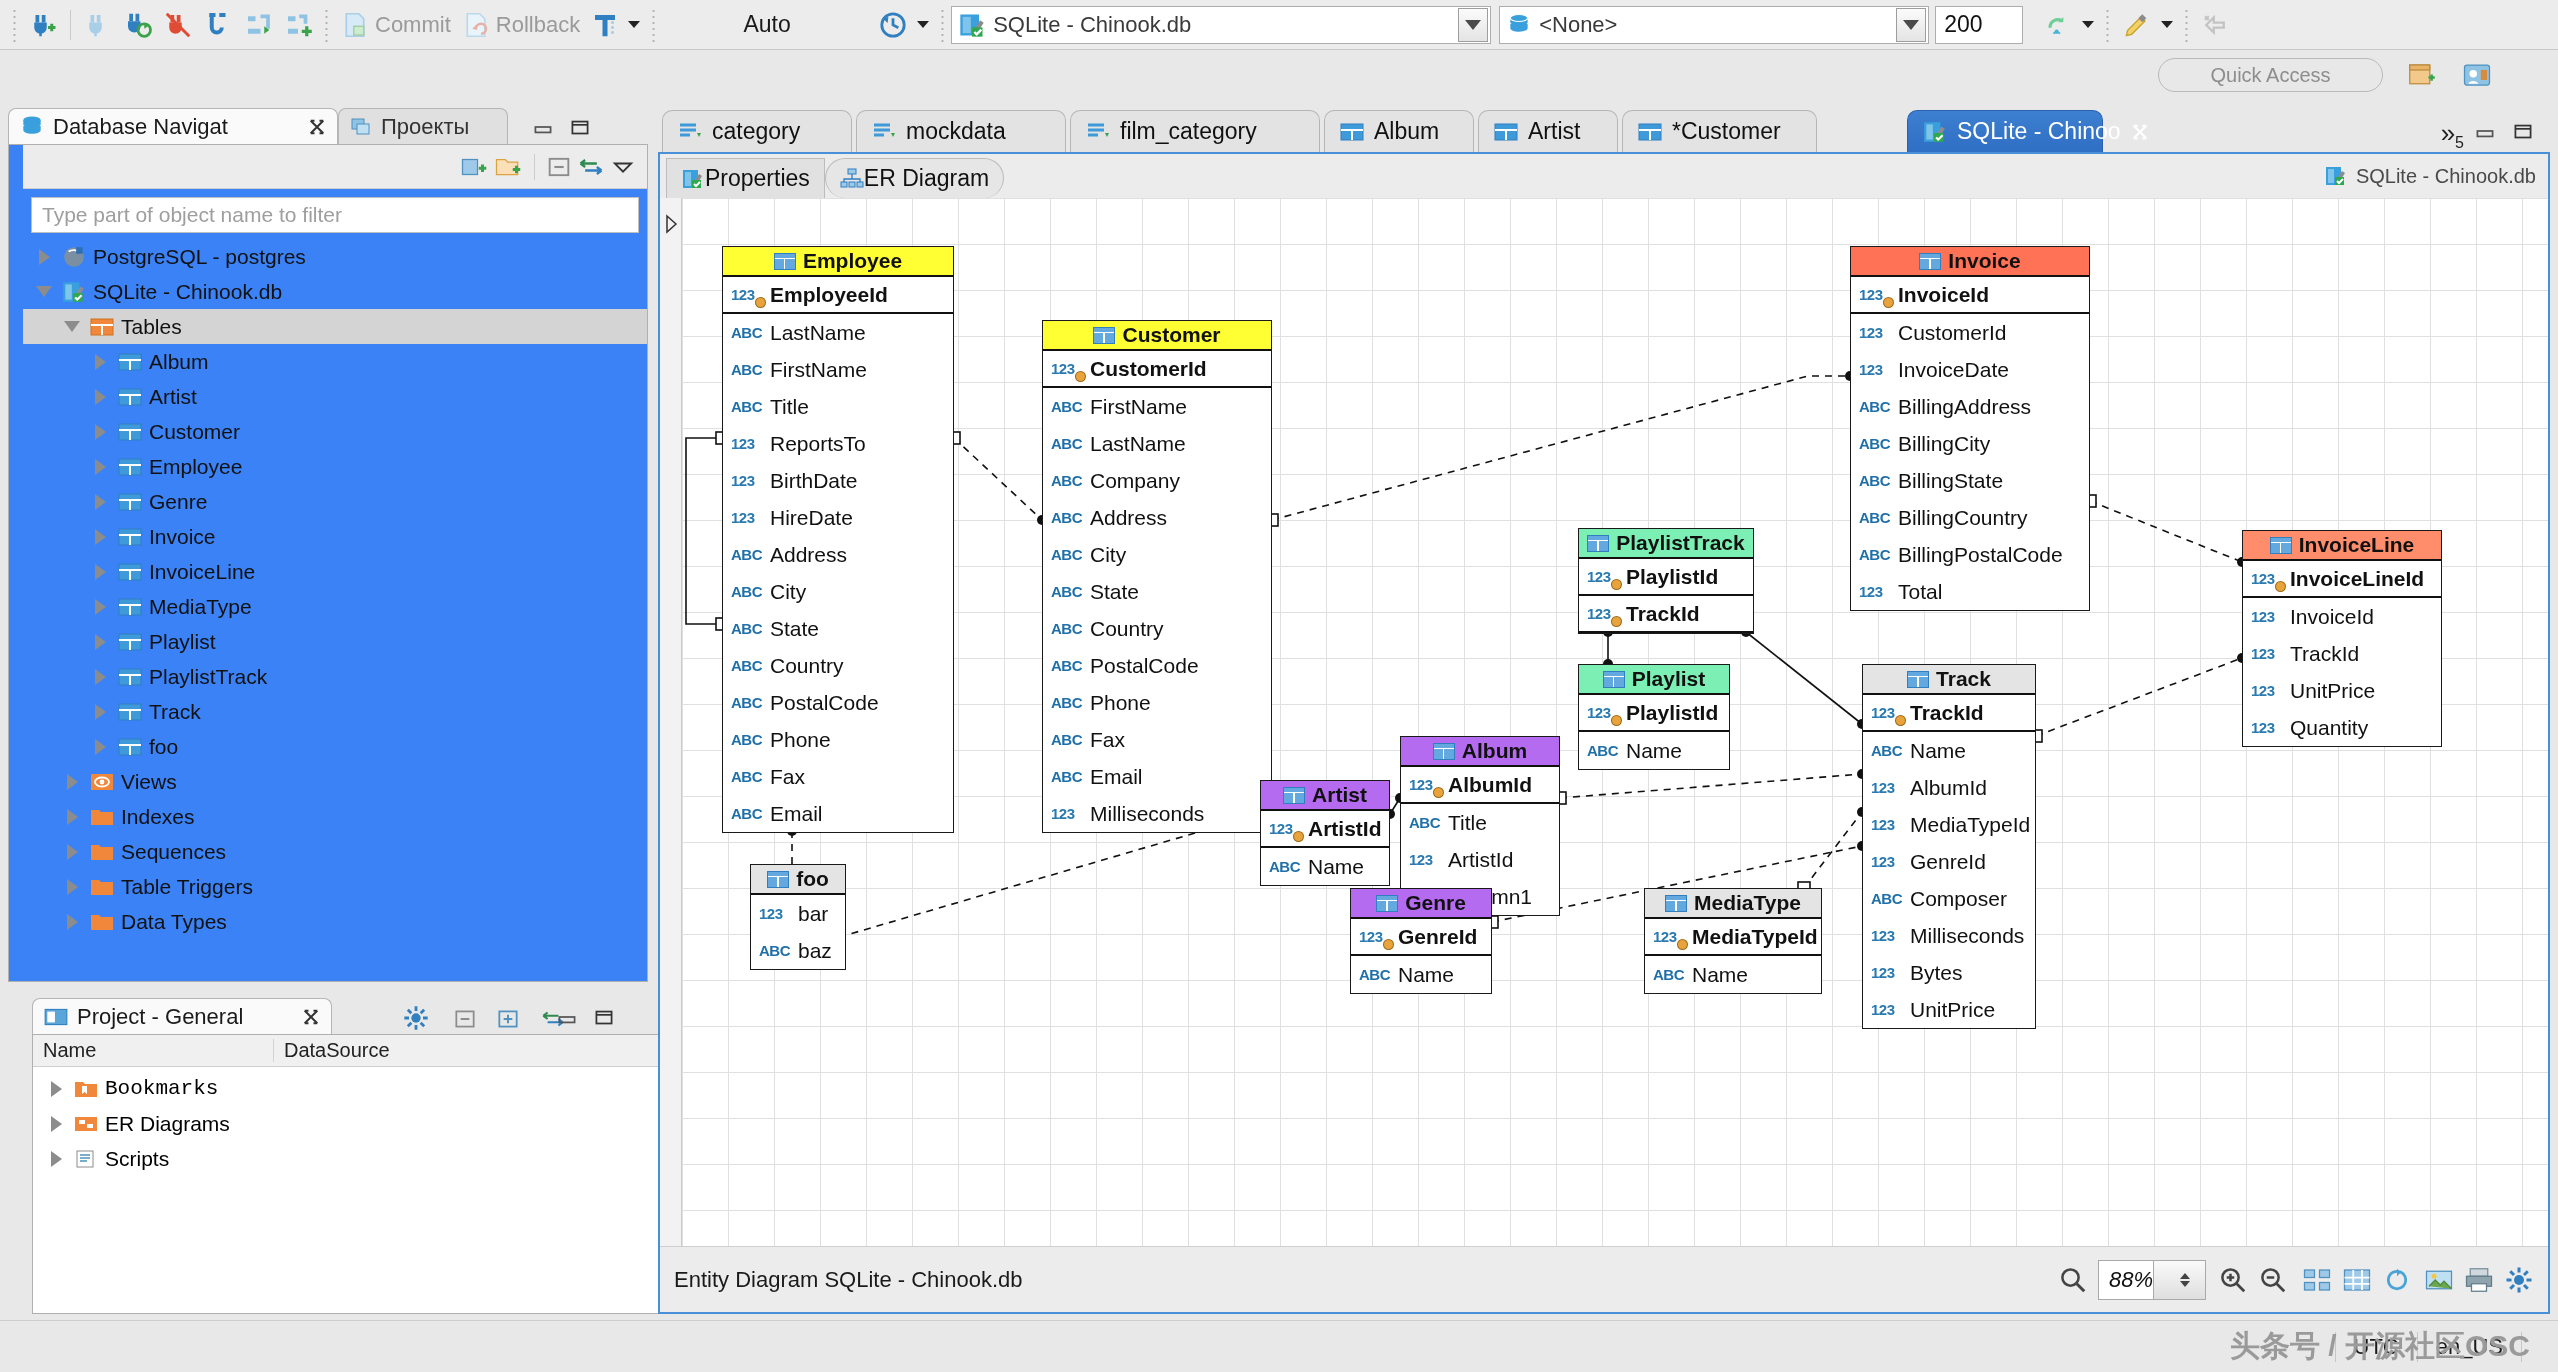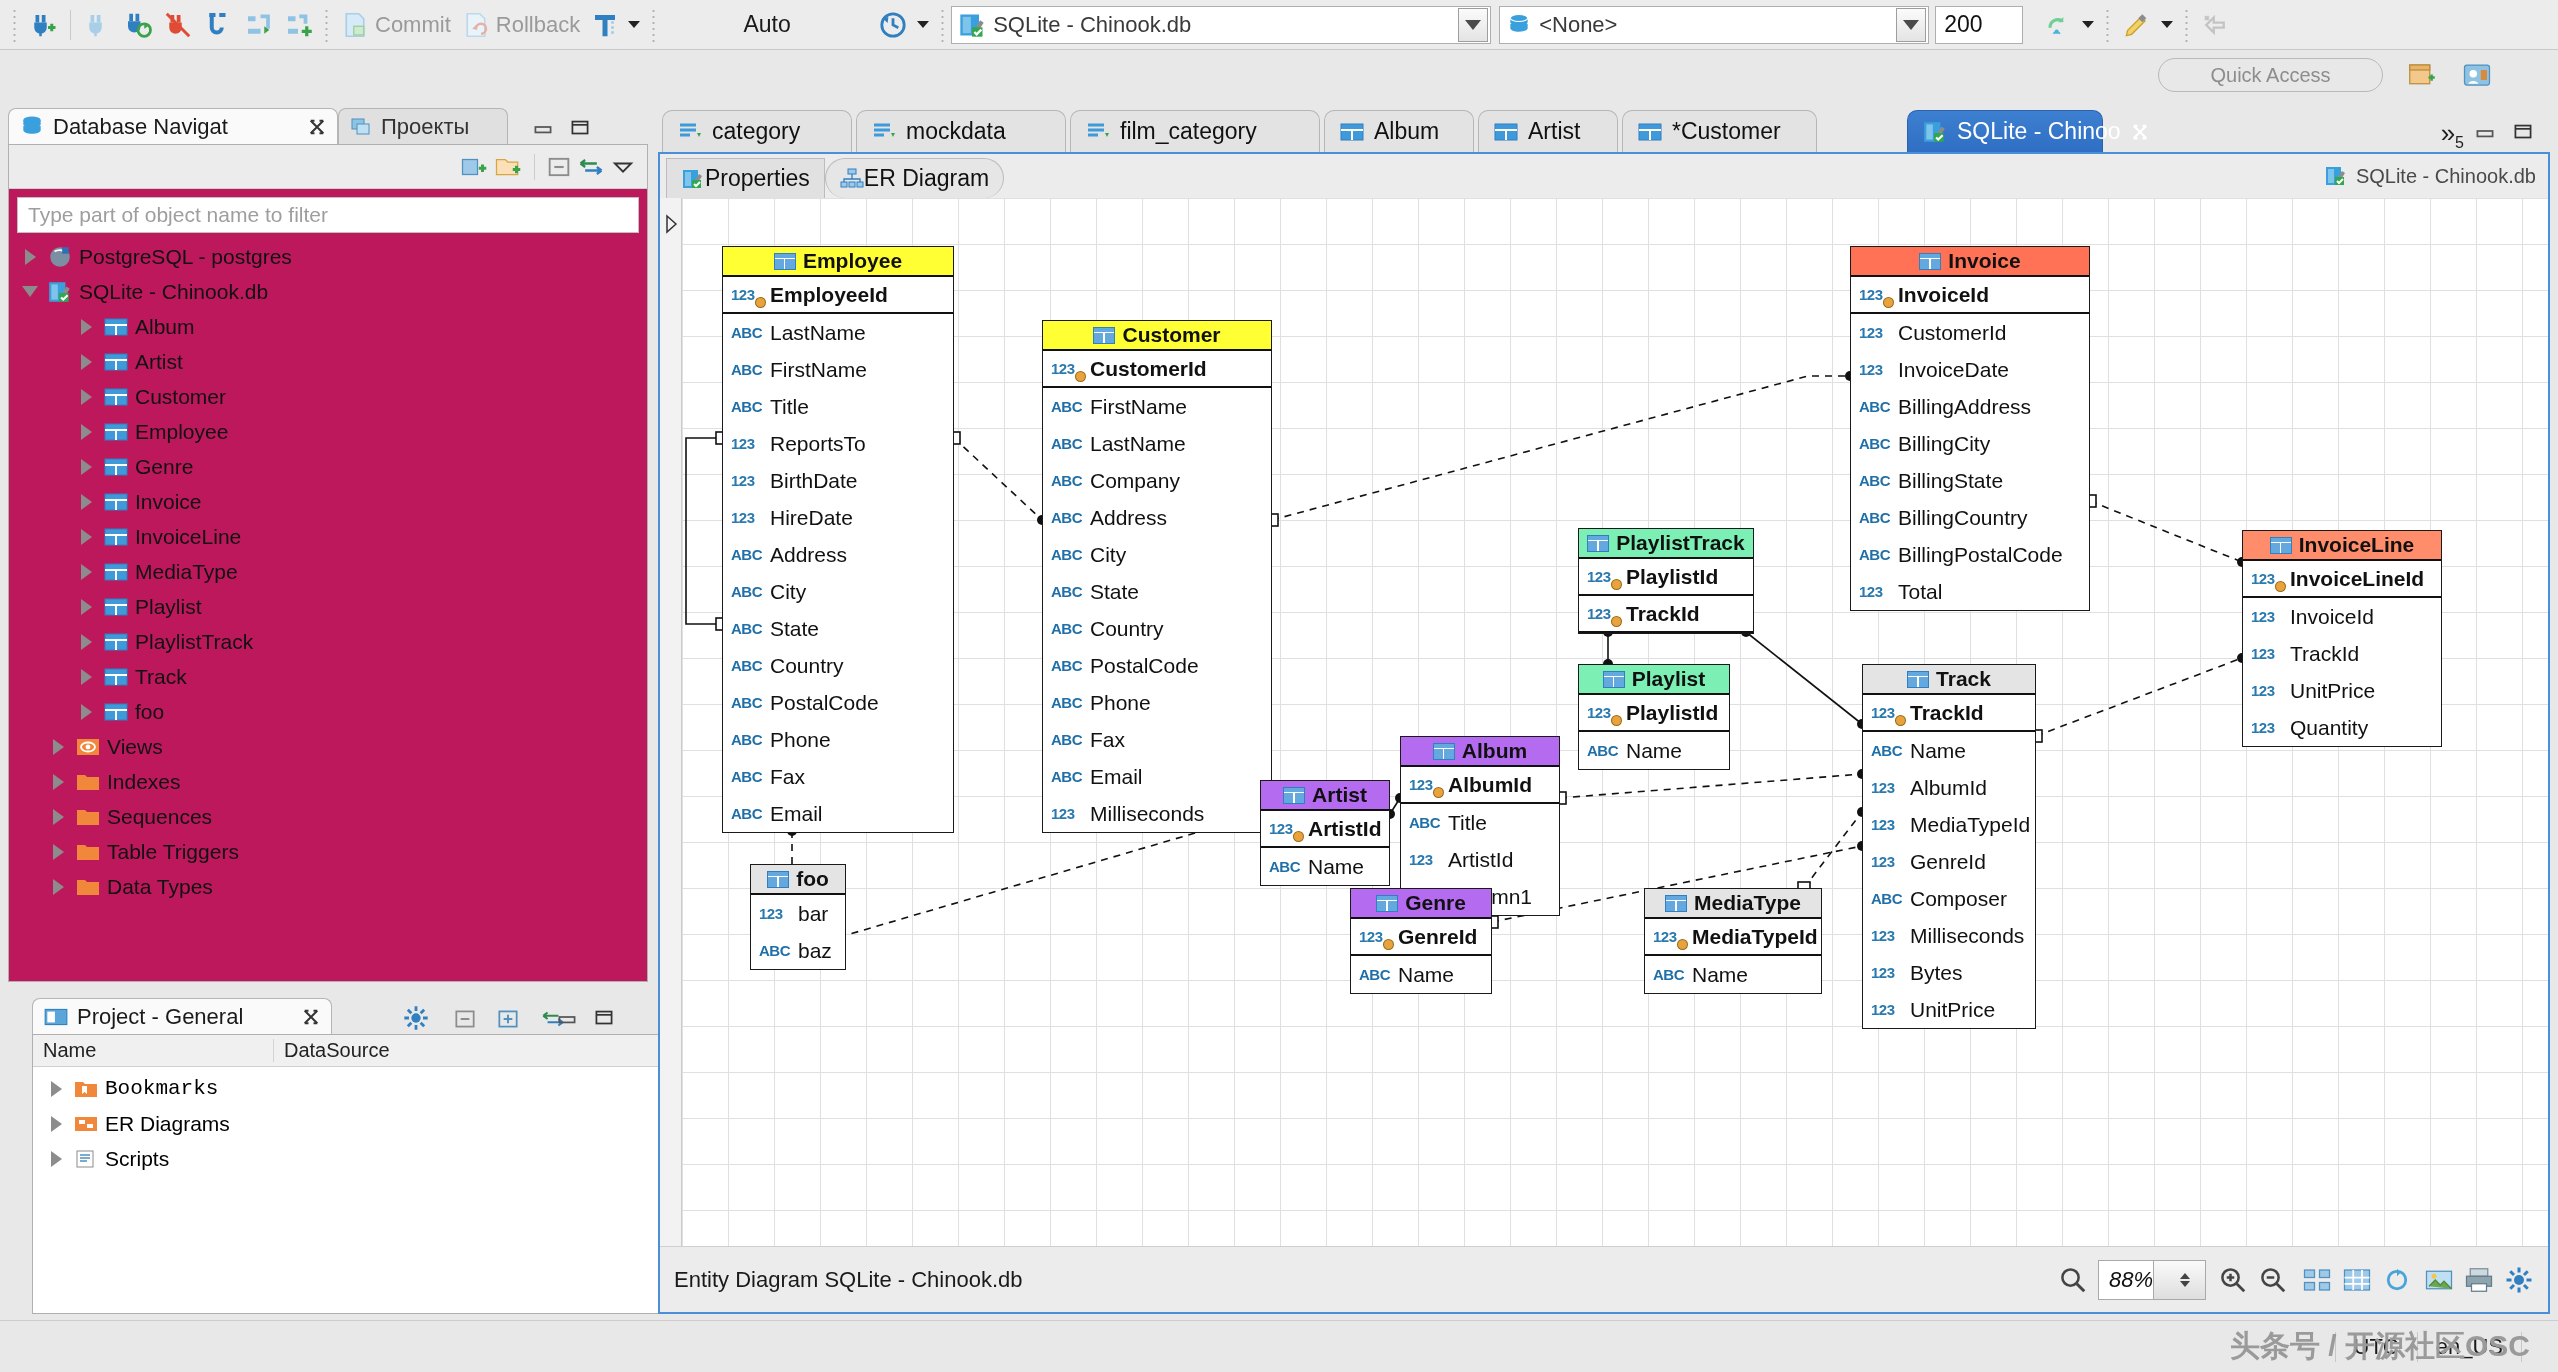--- a/index.html
+++ b/index.html
@@ -58,21 +58,21 @@
   .panel-tabs { position:relative; height:40px; }
   .ptab {
     position:absolute; top:4px; height:36px; display:flex; align-items:center; gap:8px;
     padding:0 10px; font-size:22px; color:#1a1a1a;
     border:1px solid #b5b5b5; border-bottom:none;
     border-radius:8px 8px 0 0; background:#fafafa;
   }
   .ptab.inactive { background:#e0e0e0; color:#333; }
   .panel-body {
     position:absolute; top:40px; left:0; width:640px; height:838px;
-    background:#be185d; border:1px solid #b0b0b0;
+    background:#3b82f6; border:1px solid #b0b0b0;padding-left:14px;
   }
   .panel-toolbar { height:44px; background:#ececec; border-bottom:1px solid #cfcfcf;
        display:flex; align-items:center; justify-content:flex-end; gap:4px; padding-right:10px; }
   .filter-box { margin:8px 8px 2px 8px; height:36px; border:1px solid #c0c0c0; background:#fff;
        display:flex; align-items:center; padding-left:10px; color:#9e9e9e; font-size:21px; }
   .tree { padding-top:4px; font-size:21px; color:#111; }
   .tnode { height:35px; display:flex; align-items:center; gap:6px; white-space:nowrap; }
   .tnode.sel { background:#d4d4d4; }
   .twist { width:22px; display:flex; align-items:center; justify-content:center; }
   .tw-r { width:0;height:0;border-top:8px solid transparent;border-bottom:8px solid transparent;border-left:11px solid #8c8c8c; }
@@ -426,20 +426,32 @@
             <span style="display: flex; align-items: center;">
               <svg width="26" height="26" viewBox="0 0 24 24">
                 <rect x="2" y="3" width="15" height="18" fill="#3aa0dd"></rect>
                 <rect x="4" y="5" width="6" height="14" fill="#7fc4ea"></rect>
                 <path d="M13 15l5-8 3 2-5 8-3.5 1z" fill="#8c8c8c"></path>
                 <rect x="11" y="13" width="9" height="8" fill="#2fa84f"></rect>
                 <path d="M13 17l2 2 4-4" fill="none" stroke="#fff" stroke-width="2"></path>
               </svg>
             </span>
             <span>SQLite - Chinook.db</span>
+          </div>
+          <div class="tnode sel" style="padding-left: 38px;">
+            <span class="twist">
+              <i class="tw-d"></i>
+            </span>
+            <span style="display: flex; align-items: center;">
+              <svg width="26" height="20" viewBox="0 0 26 20">
+                <rect x="2" y="2" width="22" height="16" fill="#f0873a" stroke="#d0701f"></rect>
+                <path d="M2 8h22M13 8v10" stroke="#fff" stroke-width="2"></path>
+              </svg>
+            </span>
+            <span>Tables</span>
           </div>
           <div class="tnode" style="padding-left: 66px;">
             <span class="twist">
               <i class="tw-r"></i>
             </span>
             <span style="display: flex; align-items: center;">
               <svg width="26" height="20" viewBox="0 0 26 20">
                 <rect x="2" y="2" width="22" height="16" fill="#3f9ada" stroke="#2f7fc1"></rect>
                 <path d="M2 8h22M13 8v10" stroke="#fff" stroke-width="2"></path>
               </svg>

